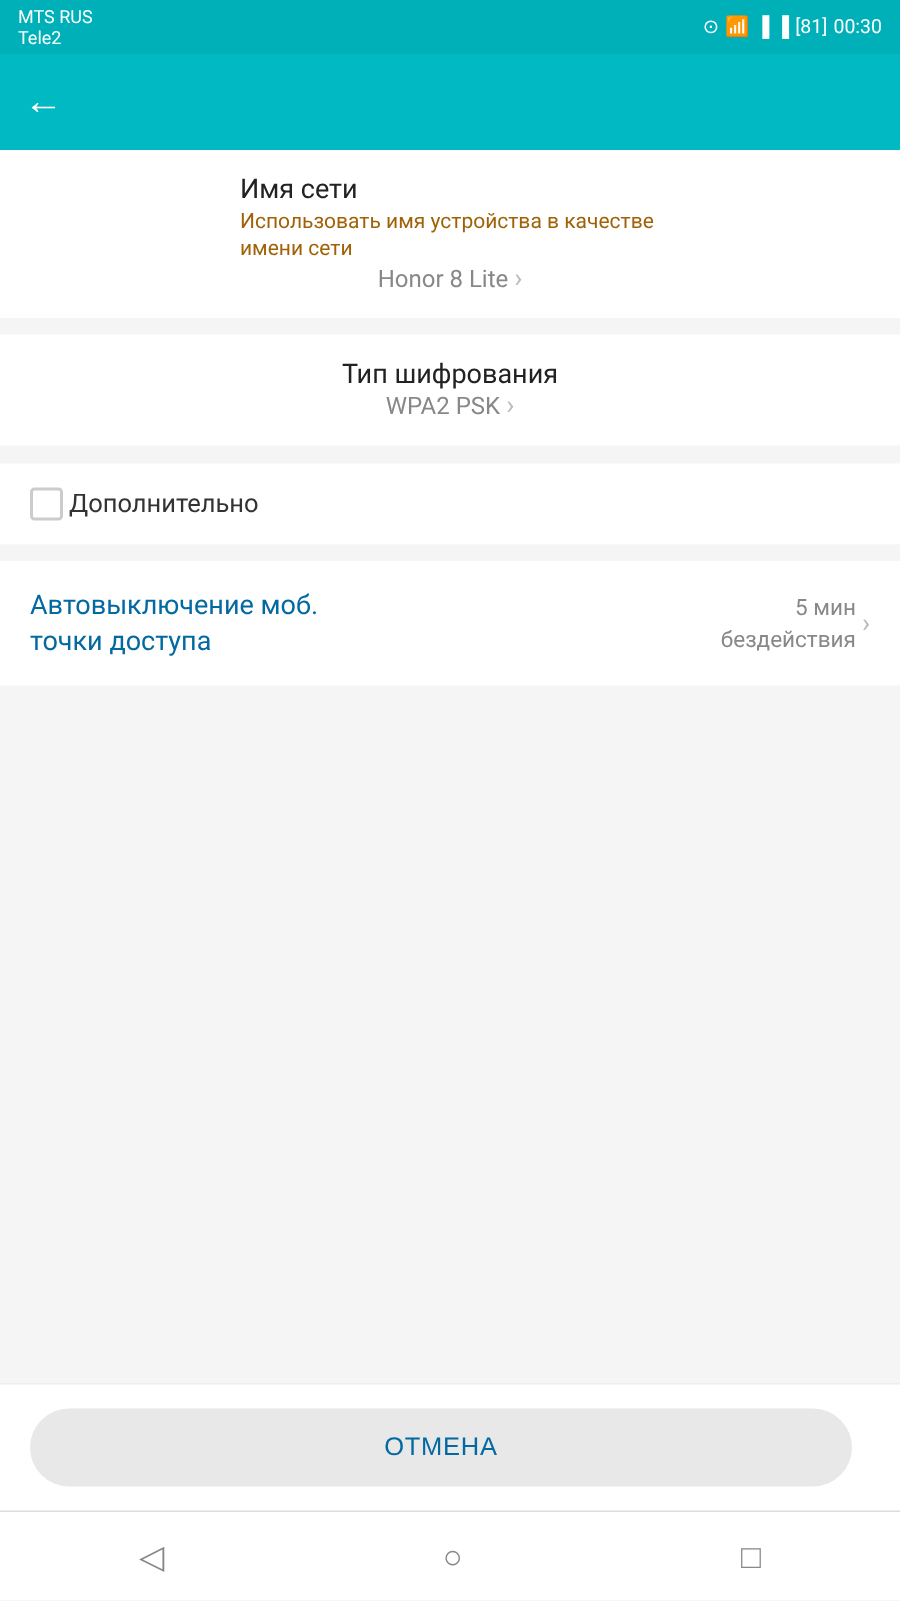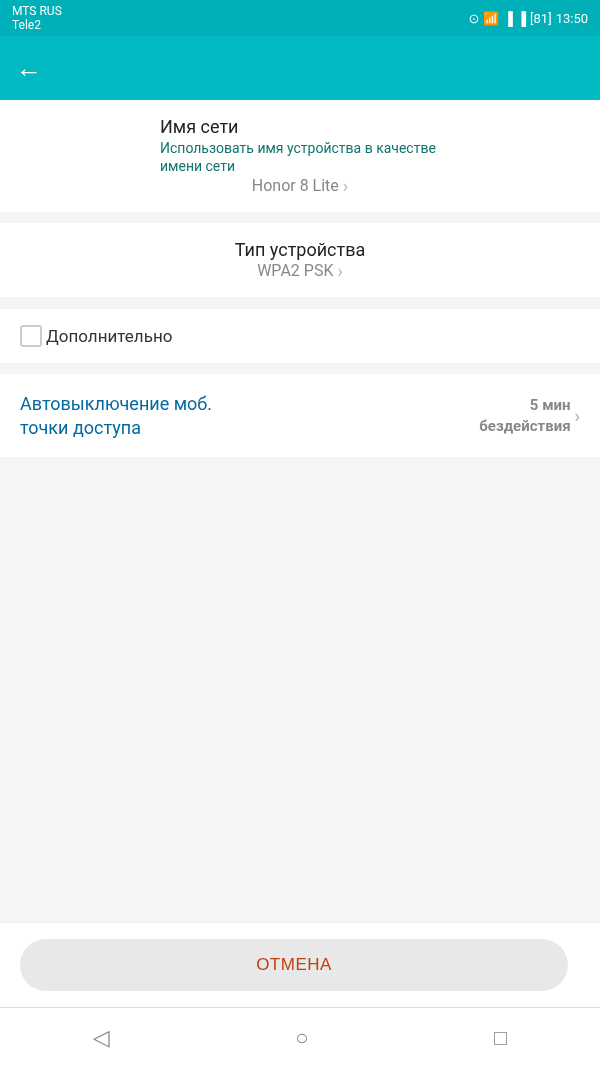--- a/index.html
+++ b/index.html
@@ -74,21 +74,21 @@
     .section-row:last-child { border-bottom: none; }
 
     .row-left { display: flex; flex-direction: column; gap: 2px; }
     .row-label {
       font-size: 18px;
       color: #222;
       font-weight: 400;
     }
     .row-sublabel {
       font-size: 14px;
-      color: #0f766e;
+      color: #a16207;
       max-width: 280px;
       line-height: 1.3;
     }
     .row-right {
       display: flex;
       align-items: center;
       gap: 4px;
       color: #888;
       font-size: 16px;
       white-space: nowrap;
@@ -202,21 +202,21 @@
       padding: 16px 10px;
       border-radius: 30px;
       border: none;
       font-size: 17px;
       font-weight: 500;
       cursor: pointer;
       letter-spacing: 0.5px;
     }
     .btn-cancel {
       background: #e8e8e8;
-      color: #c2410c;
+      color: #0369a1;
       margin-right: 12px;
     }
     .btn-save {
       background: #e8e8e8;
       color: #00b9c2;
     }
 
     
     .nav-bar {
       background: white;
@@ -239,21 +239,21 @@
   <div class="status-left">
     <span>MTS RUS</span>
     <span>Tele2</span>
   </div>
   <div class="status-right">
     <span>⊙</span>
     <span>📶</span>
     <span>▐</span>
     <span>▐</span>
     <span>[81]</span>
-    <span>13:50</span>
+    <span>00:30</span>
   </div>
 </div>
 
 <div class="header">
   <span class="back-arrow">←</span>
 </div>
 
 <div class="content">
 
   <div class="section">
@@ -267,21 +267,21 @@
         <span class="chevron">›</span>
       </div>
     </div>
   </div>
 
   <div class="separator"></div>
 
   <div class="section">
     <div class="section-row">
       <div class="row-left">
-        <span class="row-label">Тип устройства</span>
+        <span class="row-label">Тип шифрования</span>
       </div>
       <div class="row-right">
         <span>WPA2 PSK</span>
         <span class="chevron">›</span>
       </div>
     </div>
   </div>
 
   <div class="separator"></div>
 
@@ -289,21 +289,21 @@
   <div class="checkbox-row">
     <div class="checkbox"></div>
     <span class="checkbox-label">Дополнительно</span>
   </div>
 
   <div class="separator"></div>
 
   <div class="auto-off-section">
     <div class="auto-off-row">
       <span class="auto-off-label">Автовыключение моб.<br>точки доступа</span>
-      <div style="display:flex;align-items:center;gap:4px;font-weight:bold;">
+      <div style="display:flex;align-items:center;gap:4px;">
         <span class="auto-off-value">5 мин<br>бездействия</span>
         <span class="chevron">›</span>
       </div>
     </div>
   </div>
 
   <div class="spacer"></div>
 
 </div>
 

